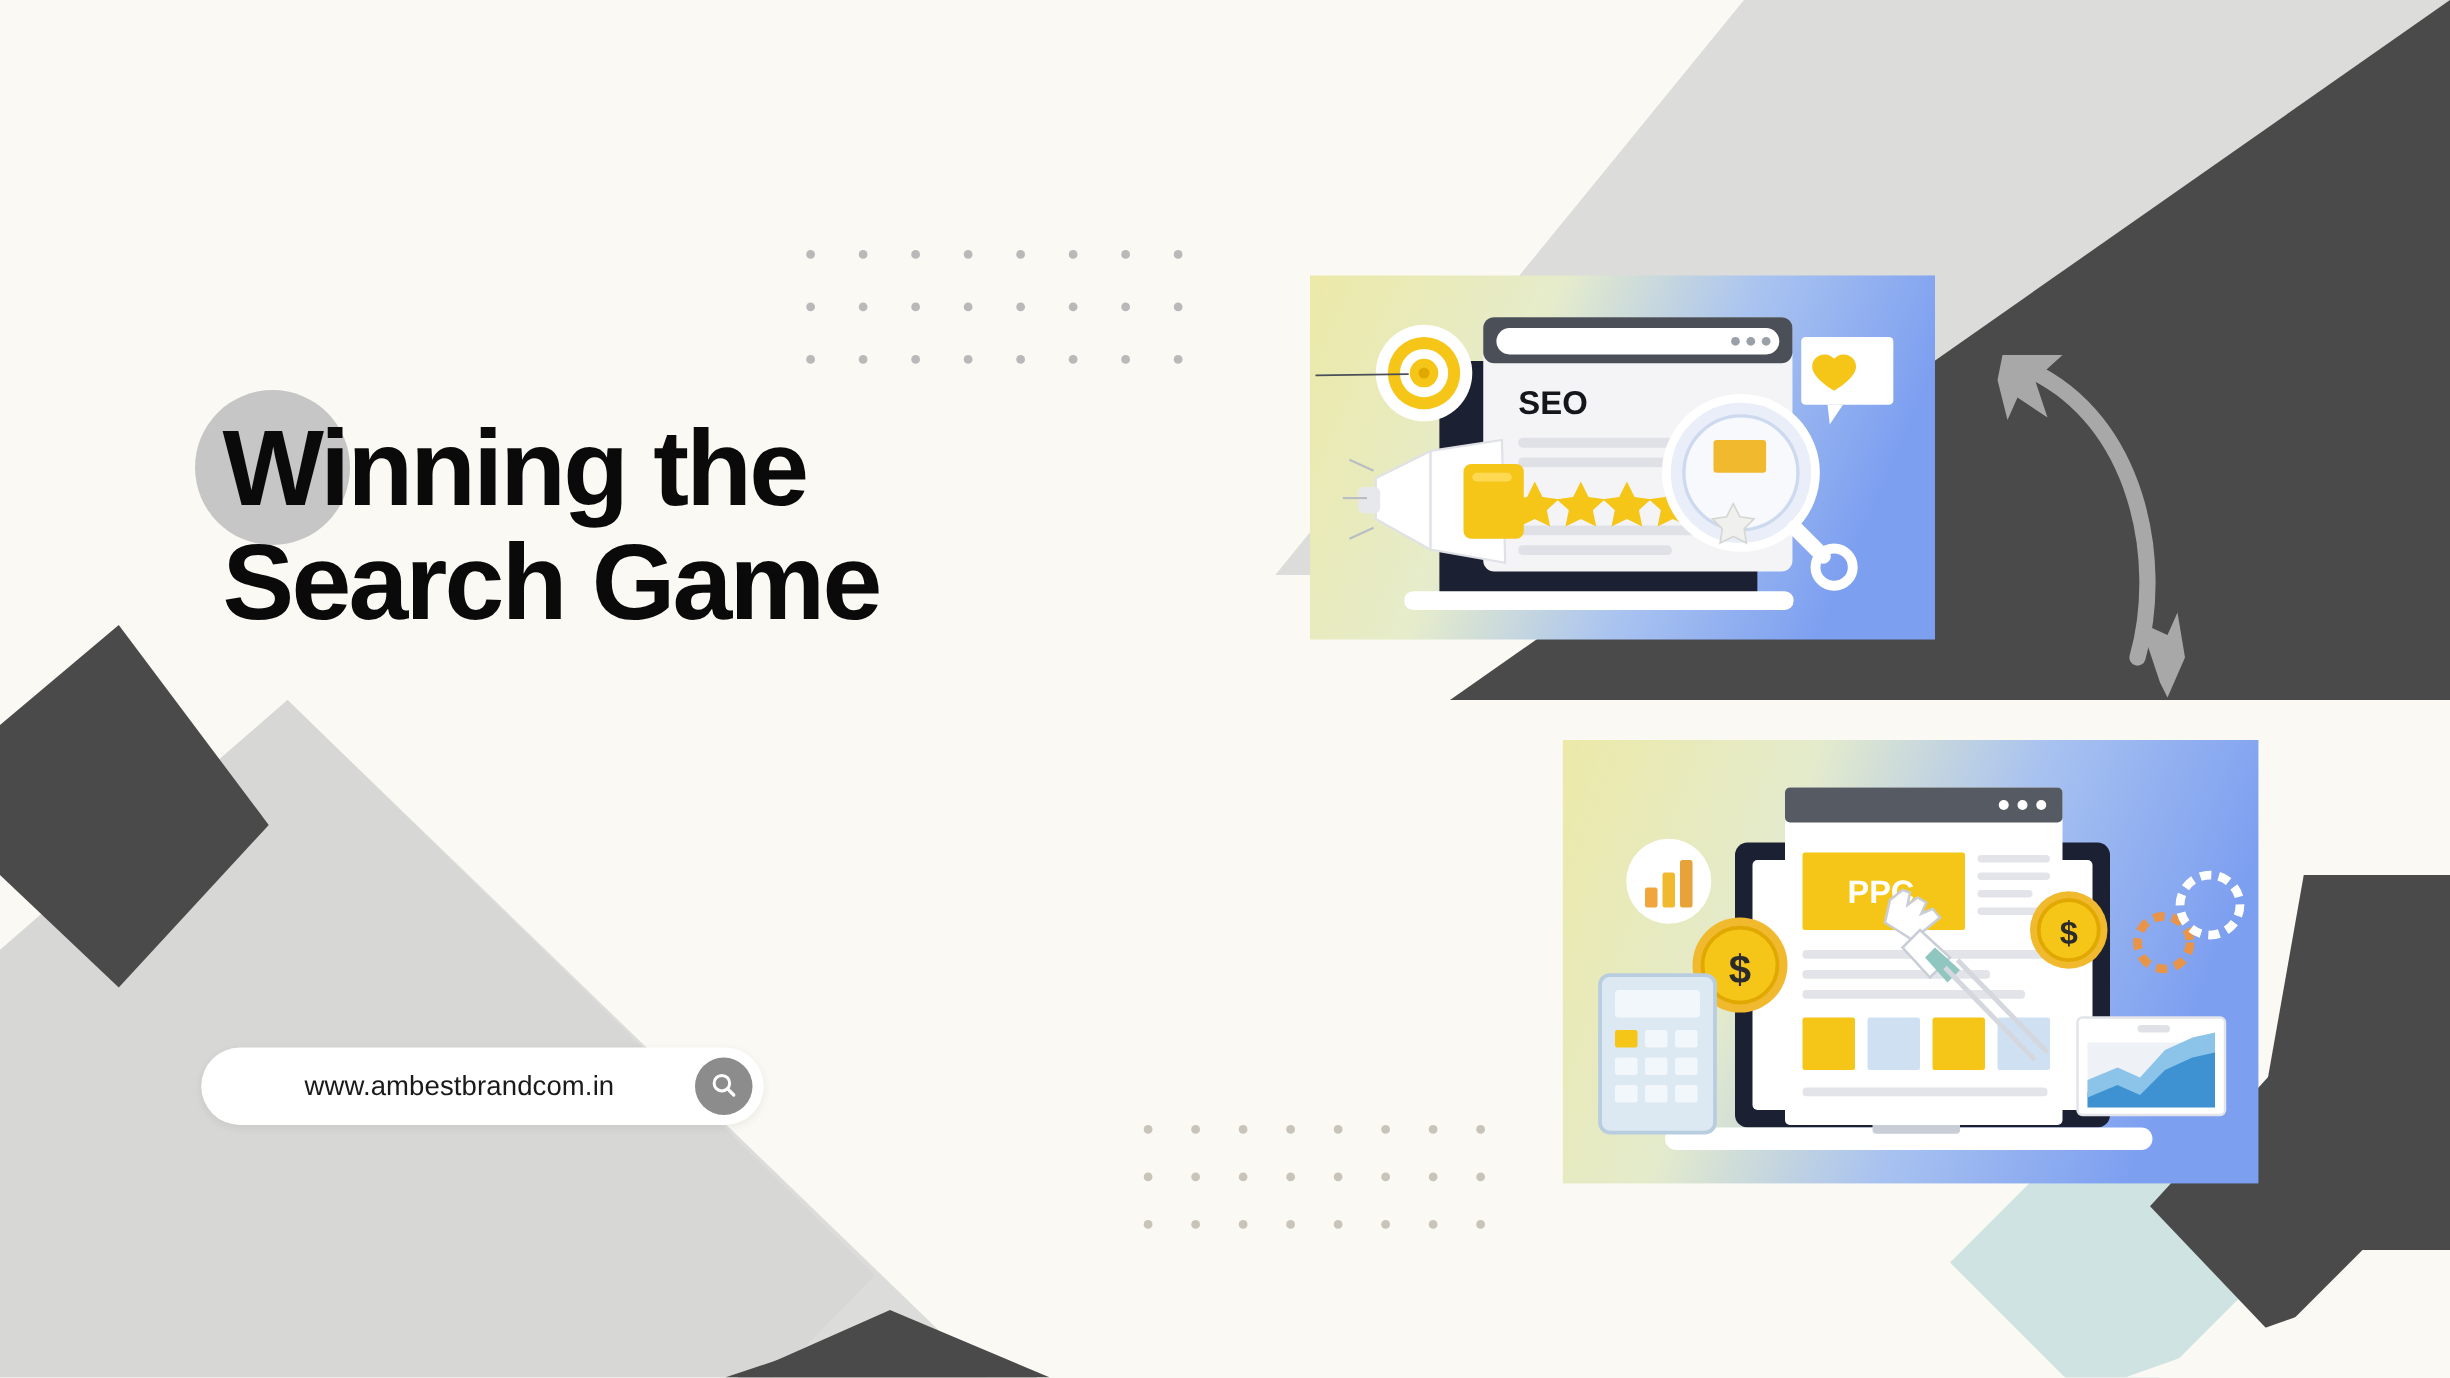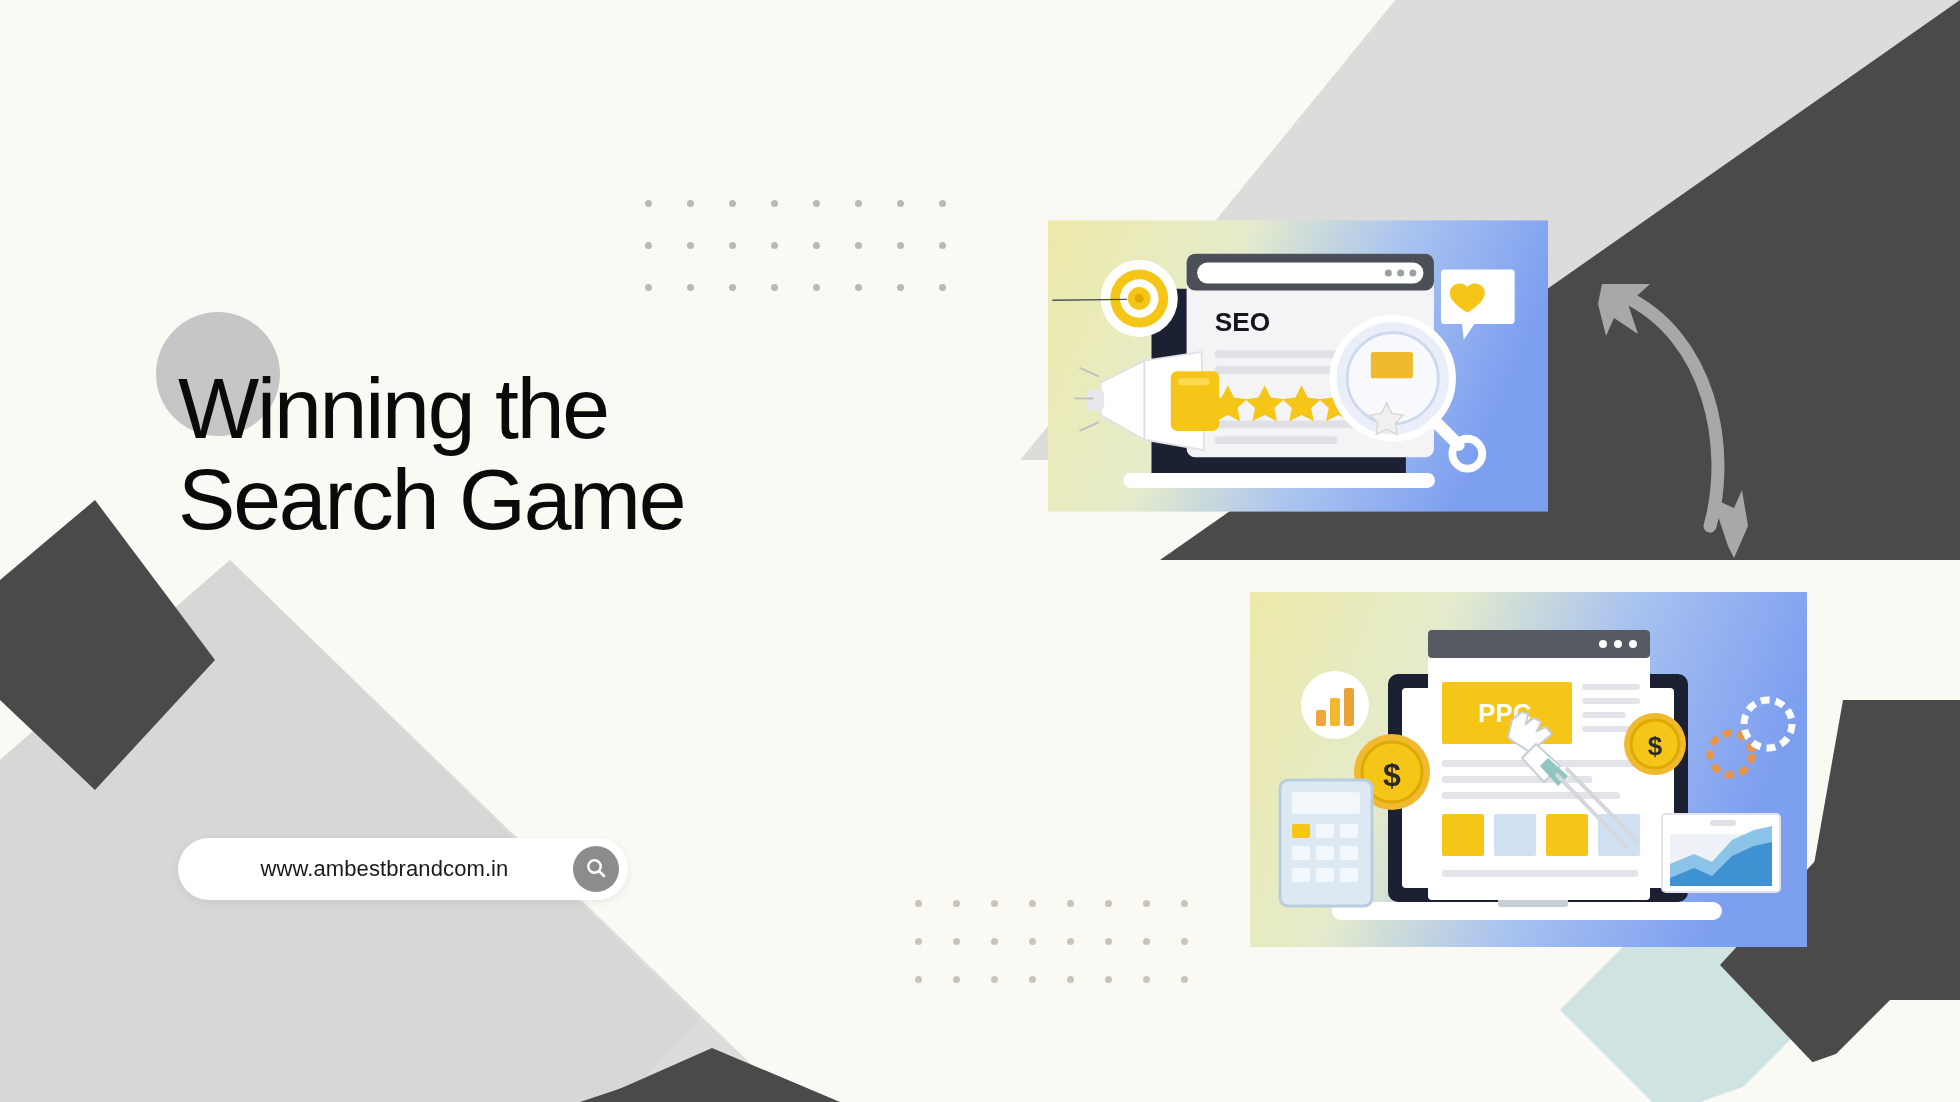--- a/index.html
+++ b/index.html
@@ -25,36 +25,35 @@
 
   
   .headline-wrap { position:absolute; left:178px; top:330px; }
   .circle-accent {
     position:absolute; left:-22px; top:-18px;
     width:124px; height:124px; border-radius:50%;
     background:#c6c6c6; z-index:0;
   }
   .headline {
     position:relative; z-index:1;
-    font-size:86px; font-weight:400; line-height:1.06;
+    font-size:86px; font-weight:700; line-height:1.06;
     letter-spacing:-2.2px; color:#0a0a0a;
     white-space:pre-line;
-    margin-top:33px;
   }
 
   .subtitle {
     position:absolute; left:255px; top:590px;
     font-size:56px; font-weight:700; line-height:1.35;
     letter-spacing:-0.6px; color:#dcc46a;
     white-space:pre-line;
   }
 
   
   .searchbar {
-    position:absolute; left:178px; top:838px;
+    position:absolute; left:161px; top:838px;
     width:450px; height:62px; border-radius:31px;
     background:#ffffff; display:flex; align-items:center;
     box-shadow:0 2px 8px rgba(0,0,0,.07);
   }
   .search-url {
     flex:1; text-align:center; font-size:22px;
     color:#1a1a1a; letter-spacing:.1px; padding-left:18px;
   }
   .search-btn {
     width:46px; height:46px; border-radius:50%;

